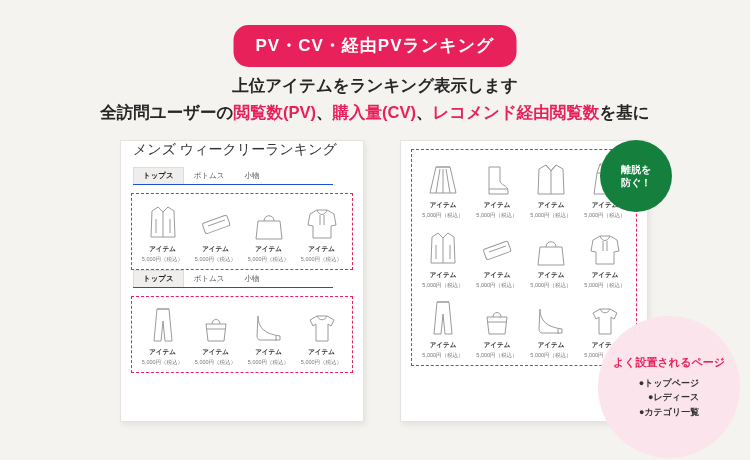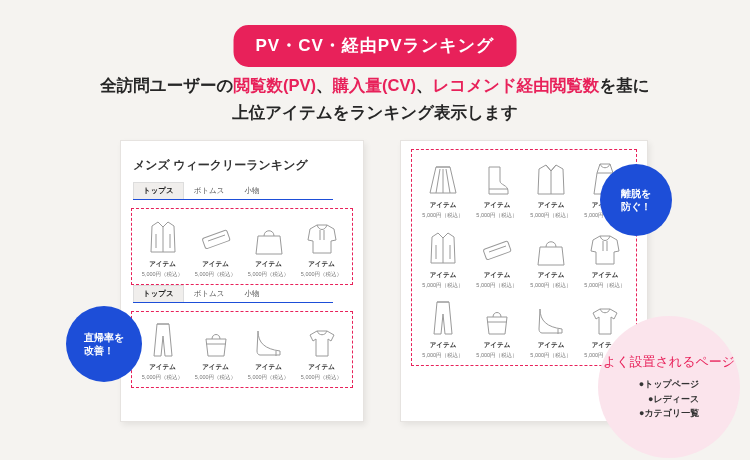--- a/index.html
+++ b/index.html
@@ -54,24 +54,24 @@
   .panel {
     position: absolute;
     background: #ffffff;
     border: 1px solid #e6e3e0;
     box-shadow: 2px 3px 6px rgba(0,0,0,0.07);
   }
   #panel-left  { left: 120px; top: 140px; width: 242px; height: 280px; }
   #panel-right { left: 400px; top: 140px; width: 246px; height: 280px; }
 
   .panel-title {
-    font-size: 12px;
-    font-weight: bold;
+    font-size: 14px;
+    font-weight: normal;
     color: #333;
-    margin: 16px 0 8px 12px;
+    margin: 0 0 8px 12px;
   }
   .panel-title.second { margin-top: 16px; }
 
   
   .tabs {
     display: flex;
     gap: 0;
     margin-left: 12px;
     border-bottom: 1px solid #1d4ed8;
     width: 200px;
@@ -123,50 +123,49 @@
     margin-top: 2px;
   }
 
   
   .grid-rows .row + .row { margin-top: 8px; }
 
   
   .bubble {
     position: absolute;
     border-radius: 50%;
-    background: #1d4ed8;
+    background: #15803d;
     color: #fff;
     display: flex;
     align-items: center;
     justify-content: center;
-    text-align: left;
+    text-align: right;
     font-size: 10px;
     font-weight: bold;
     line-height: 1.35;
-    margin-top: 24px;
   }
   #bubble-exit   { left: 600px; top: 140px; width: 72px; height: 72px; }
   #bubble-bounce { left: 66px;  top: 282px; width: 76px; height: 76px; }
 
   .bubble-pink {
     position: absolute;
     left: 598px;
     top: 316px;
     width: 142px;
     height: 142px;
     border-radius: 50%;
     background: #fbe4ec;
     display: flex;
     flex-direction: column;
     align-items: center;
     justify-content: center;
   }
   .bubble-pink .bp-title {
-    font-size: 13px;
-    font-weight: normal;
+    font-size: 11px;
+    font-weight: bold;
     color: #e8215a;
     margin-bottom: 6px;
   }
   .bubble-pink ul {
     margin: 0;
     padding: 0;
     list-style: none;
   }
   .bubble-pink li {
     font-size: 9px;
@@ -177,24 +176,24 @@
   }
 </style>
 </head>
 <body>
 
 <div class="page">
 
   <div class="title-badge">PV・CV・経由PVランキング</div>
 
   <div class="subtitle">
+    <div>上位アイテムをランキング表示します</div>
     <div>
       <span>全訪問ユーザーの</span><span class="hl">閲覧数(PV)</span><span>、</span><span class="hl">購入量(CV)</span><span>、</span><span class="hl">レコメンド経由閲覧数</span><span>を基に</span>
     </div>
-    <div>上位アイテムをランキング表示します</div>
   </div>
 
   <div class="panel" id="panel-left">
 
     <div class="panel-title">メンズ ウィークリーランキング</div>
 
     <div class="tabs">
       <div class="tab active">トップス</div>
       <div class="tab">ボトムス</div>
       <div class="tab">小物</div>
@@ -497,26 +496,20 @@
     </div>
   </div>
 
   <div class="bubble" id="bubble-exit">
     <div>
       <div>離脱を</div>
       <div>防ぐ！</div>
     </div>
   </div>
 
-  <div class="bubble" id="bubble-bounce">
-    <div>
-      <div>直帰率を</div>
-      <div>改善！</div>
-    </div>
-  </div>
 
   <div class="bubble-pink">
     <div class="bp-title">よく設置されるページ</div>
     <ul>
       <li>●トップページ</li>
       <li>●レディース</li>
       <li>●カテゴリ一覧</li>
     </ul>
   </div>
 

